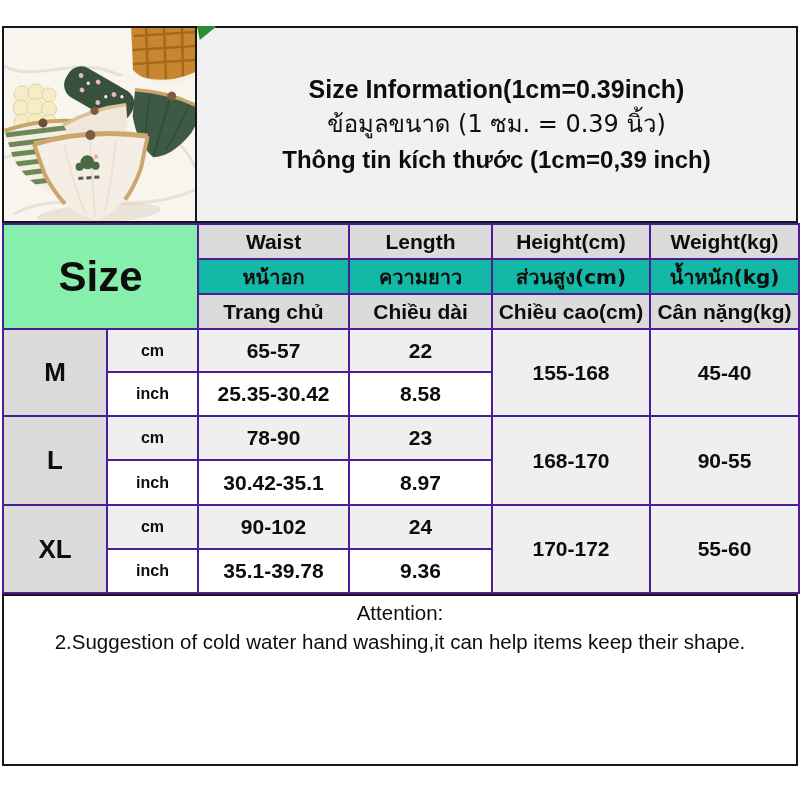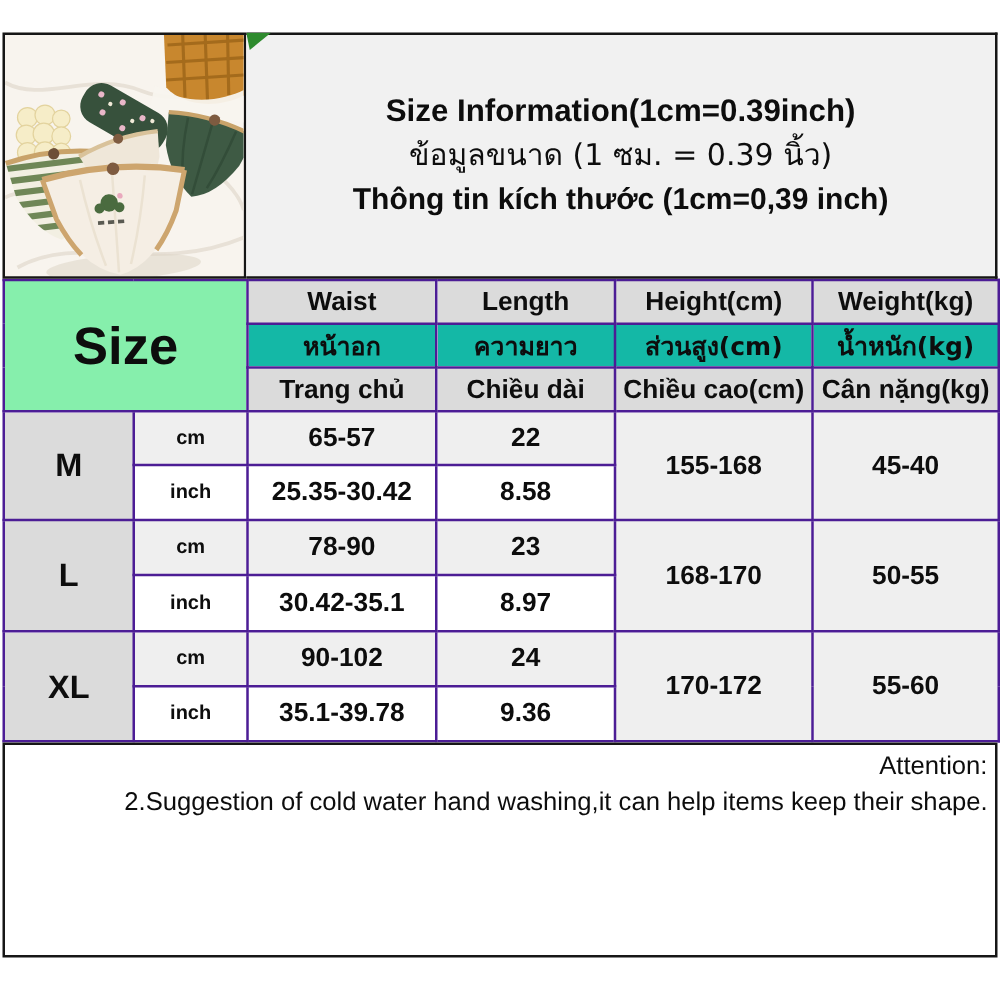--- a/index.html
+++ b/index.html
@@ -94,21 +94,21 @@
   .attention-box {
     box-sizing: border-box;
     width: 796px;
     height: 172px;
     border: 2px solid #161616;
     background: #ffffff;
     padding: 2px 6px;
     font-size: 20.5px;
     font-weight: normal;
     line-height: 29px;
-    text-align: right;
+    text-align: center;
   }
 </style>
 </head>
 <body>
 
 <div class="content">
 
   <div class="top-row">
 
     <div class="photo-box">
@@ -280,21 +280,21 @@
         <td class="val bg-inch">25.35-30.42</td>
         <td class="val bg-inch">8.58</td>
       </tr>
 
       <tr class="sub-row-b">
         <td class="row-label" rowspan="2">L</td>
         <td class="unit-cell bg-cm">cm</td>
         <td class="val bg-cm">78-90</td>
         <td class="val bg-cm">23</td>
         <td class="merged" rowspan="2">168-170</td>
-        <td class="merged" rowspan="2">50-55</td>
+        <td class="merged" rowspan="2">90-55</td>
       </tr>
       <tr class="sub-row-c">
         <td class="unit-cell bg-inch">inch</td>
         <td class="val bg-inch">30.42-35.1</td>
         <td class="val bg-inch">8.97</td>
       </tr>
 
       <tr class="sub-row-b">
         <td class="row-label" rowspan="2">XL</td>
         <td class="unit-cell bg-cm">cm</td>

